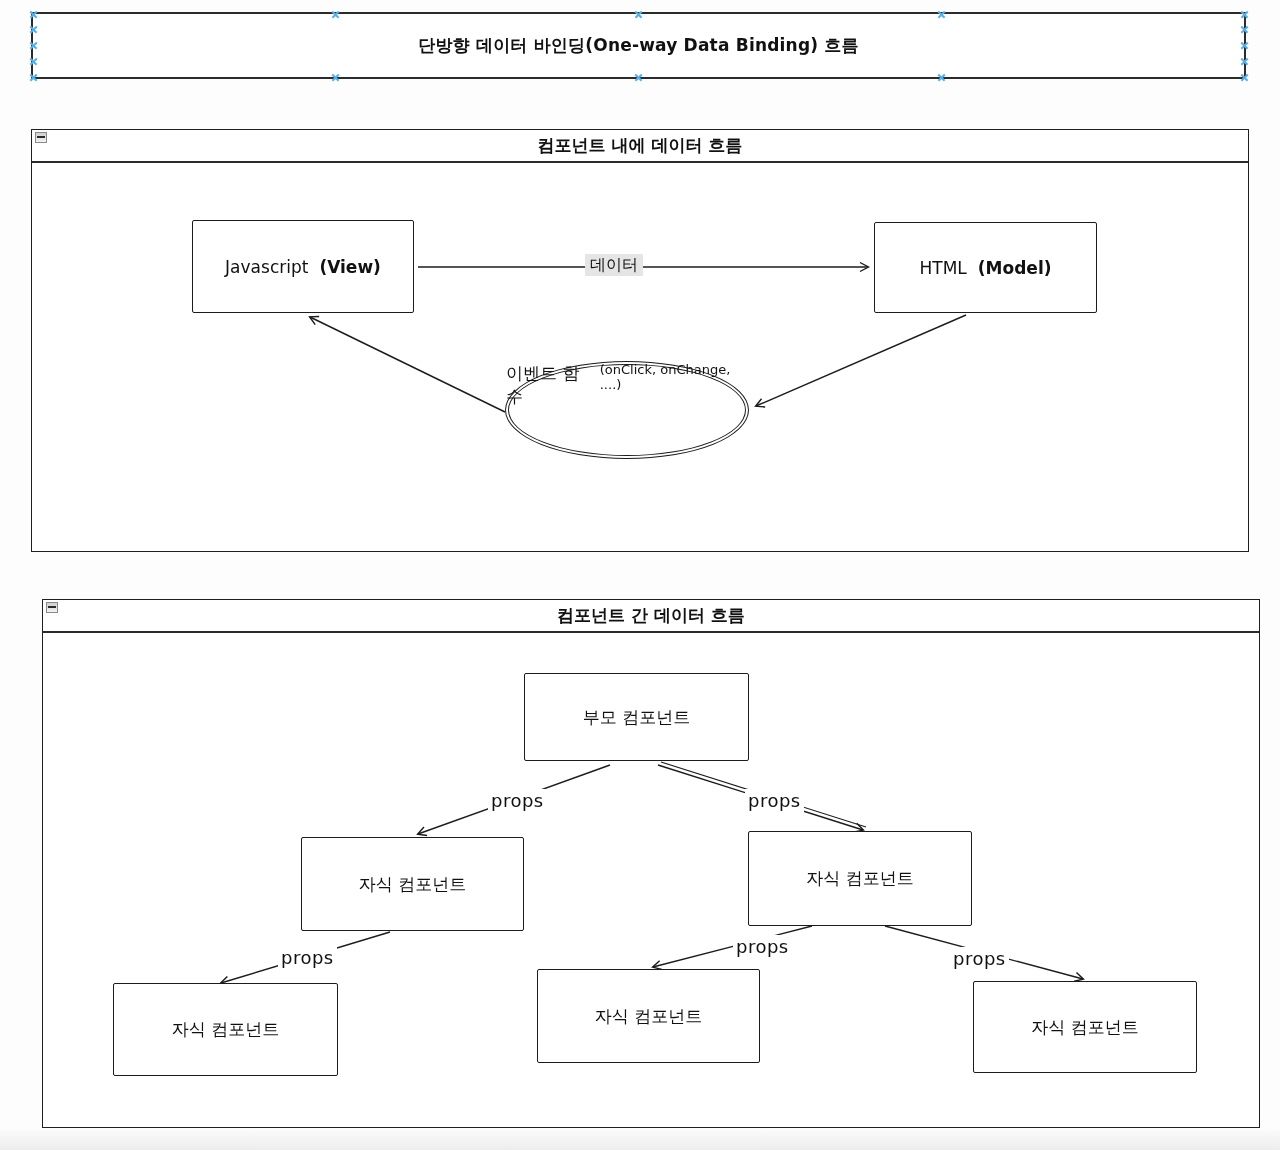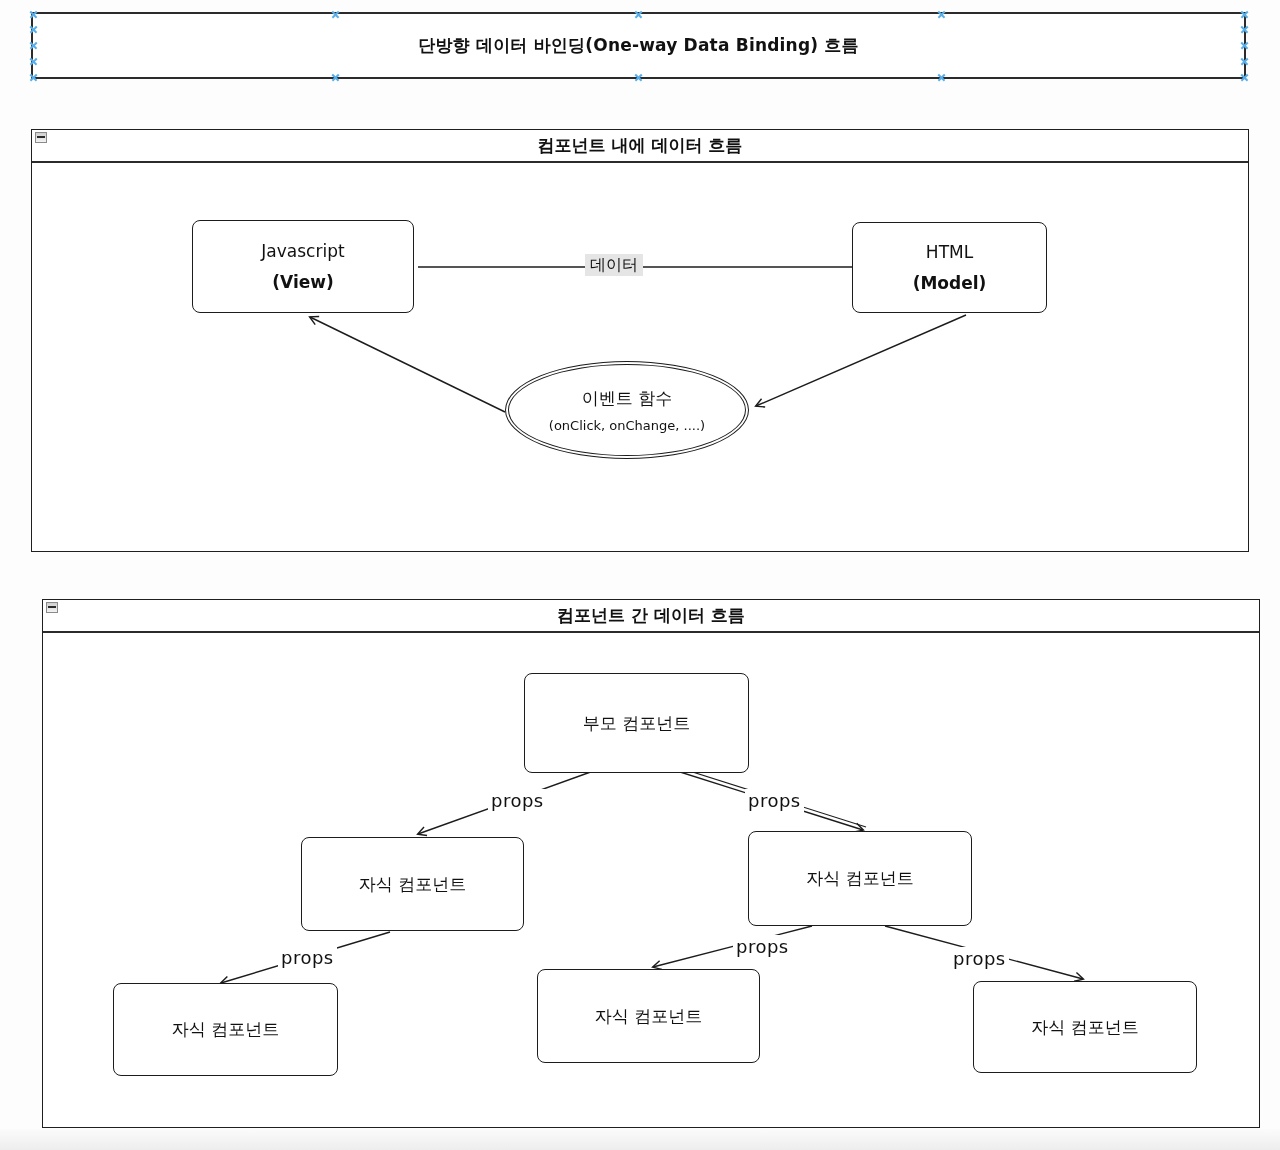--- a/index.html
+++ b/index.html
@@ -23,27 +23,27 @@
   .win-header { position:relative; height:33px; border-bottom:2.5px solid #2b2b2b;
     display:flex; align-items:center; justify-content:center; background:#fff; }
   .win-title { font-size:17px; font-weight:700; }
   .win-icon { position:absolute; left:3px; top:2px; width:12px; height:11px;
     border:1px solid #8a8a8a; background:linear-gradient(180deg,#cfcfcf,#f3f3f3); }
   .win-icon-line { position:absolute; left:1px; right:1px; top:3px; height:2px; background:#2a2a2a; }
   .win-body { position:relative; width:100%; }
   .win-body svg { position:absolute; left:0; top:0; }
 
   
-  .sk-box { position:absolute; background:#fff; border:1.7px solid #1c1c1c; border-radius:8px;
-    display:flex; flex-direction:column; align-items:center; justify-content:center; gap:11px; }
+  .sk-box { position:absolute; background:#fff; border:1.7px solid #1c1c1c; border-radius:2px;
+    display:flex; flex-direction:row; align-items:center; justify-content:center; gap:11px; }
   .sk-box .l1 { font-size:17px; }
   .sk-box .l2 { font-size:17px; font-weight:700; }
   .sk-box .single { font-size:17px; }
   .sk-ellipse { position:absolute; background:#fff; border:1.7px solid #1c1c1c; border-radius:50%;
-    display:flex; flex-direction:column; align-items:center; justify-content:center; gap:8px; }
+    display:flex; justify-content:center; gap:8px; }
   .sk-ellipse::before { content:""; position:absolute; inset:2px; border:1px solid #1c1c1c; border-radius:50%; }
   .sk-ellipse .l1 { font-size:17px; position:relative; }
   .sk-ellipse .l2 { font-size:13px; position:relative; }
 
   .edge-label { position:absolute; background:#e5e5e5; padding:0 5px; font-size:16px;
     line-height:22px; white-space:nowrap; }
   .props-label { position:absolute; background:#fff; padding:0 3px; font-size:18px;
     line-height:23px; white-space:nowrap; letter-spacing:.5px; }
 
   
@@ -92,21 +92,21 @@
         <line x1="386" y1="104" x2="836" y2="104" stroke="#1c1c1c" stroke-width="1.4" marker-end="url(#ah1)"></line>
         <line x1="934" y1="152" x2="724" y2="243" stroke="#1c1c1c" stroke-width="1.4" marker-end="url(#ah1)"></line>
         <line x1="473" y1="249" x2="278" y2="154" stroke="#1c1c1c" stroke-width="1.4" marker-end="url(#ah1)"></line>
       </svg>
 
       <div class="sk-box" style="left:160px;top:57px;width:222px;height:93px">
         <span class="l1">Javascript</span>
         <span class="l2">(View)</span>
       </div>
 
-      <div class="sk-box" style="left:820px;top:59px;width:195px;height:91px">
+      <div class="sk-box" style="left:842px;top:59px;width:223px;height:91px">
         <span class="l1">HTML</span>
         <span class="l2">(Model)</span>
       </div>
 
       <div class="edge-label" style="left:553px;top:91px">데이터</div>
 
       <div class="sk-ellipse" style="left:473px;top:198px;width:244px;height:98px">
         <span class="l1">이벤트 함수</span>
         <span class="l2">(onClick, onChange, ....)</span>
       </div>
@@ -128,21 +128,21 @@
           </marker>
         </defs>
         <line x1="567" y1="132" x2="375" y2="201" stroke="#1c1c1c" stroke-width="1.4" marker-end="url(#ah2)"></line>
         <line x1="615" y1="132" x2="820" y2="197" stroke="#1c1c1c" stroke-width="1.4" marker-end="url(#ah2)"></line>
         <line x1="618" y1="129" x2="823" y2="194" stroke="#1c1c1c" stroke-width="1.1"></line>
         <line x1="347" y1="299" x2="178" y2="350" stroke="#1c1c1c" stroke-width="1.4" marker-end="url(#ah2)"></line>
         <line x1="769" y1="293" x2="610" y2="334" stroke="#1c1c1c" stroke-width="1.4" marker-end="url(#ah2)"></line>
         <line x1="842" y1="293" x2="1040" y2="346" stroke="#1c1c1c" stroke-width="1.4" marker-end="url(#ah2)"></line>
       </svg>
 
-      <div class="sk-box" style="left:481px;top:40px;width:225px;height:100px">
+      <div class="sk-box" style="left:481px;top:40px;width:225px;height:88px">
         <span class="single">부모 컴포넌트</span>
       </div>
 
       <div class="sk-box" style="left:258px;top:204px;width:223px;height:94px">
         <span class="single">자식 컴포넌트</span>
       </div>
 
       <div class="sk-box" style="left:705px;top:198px;width:224px;height:95px">
         <span class="single">자식 컴포넌트</span>
       </div>

